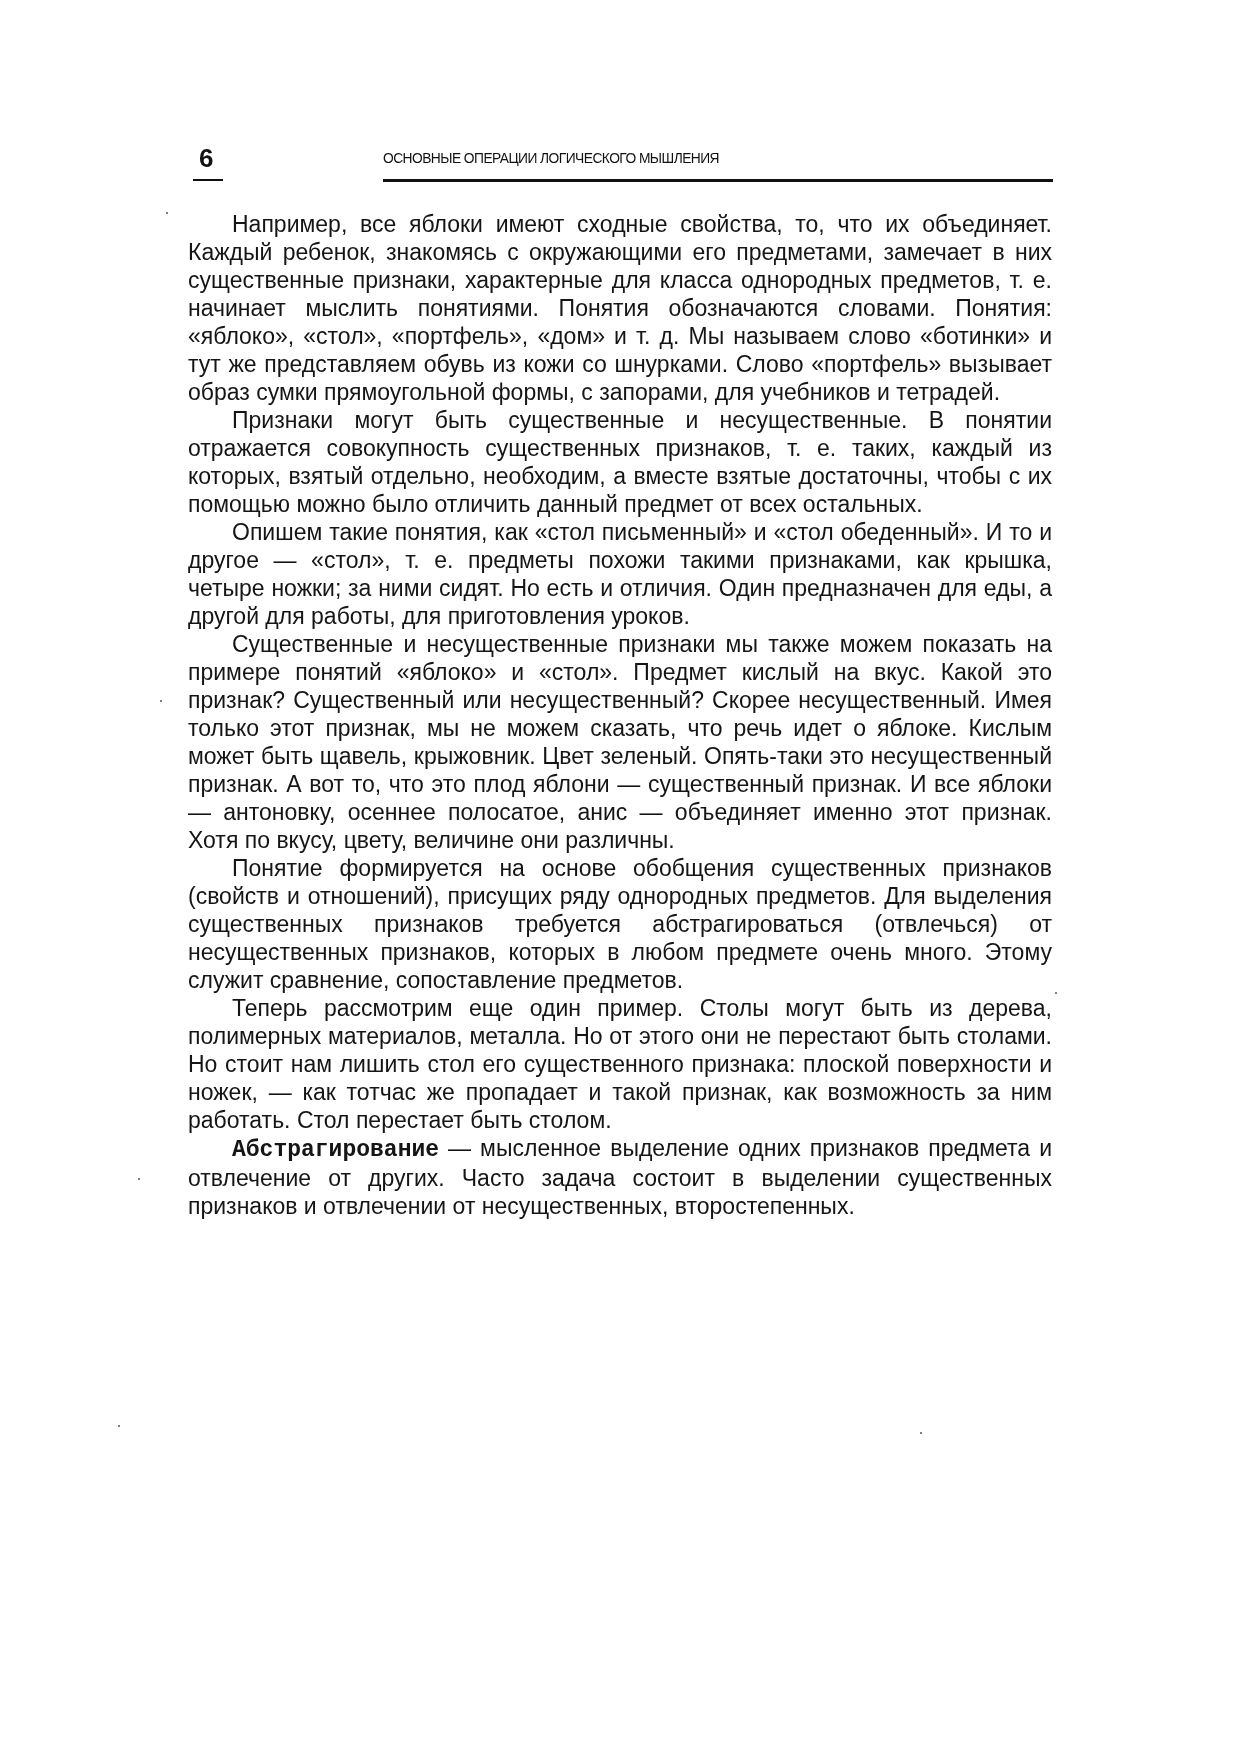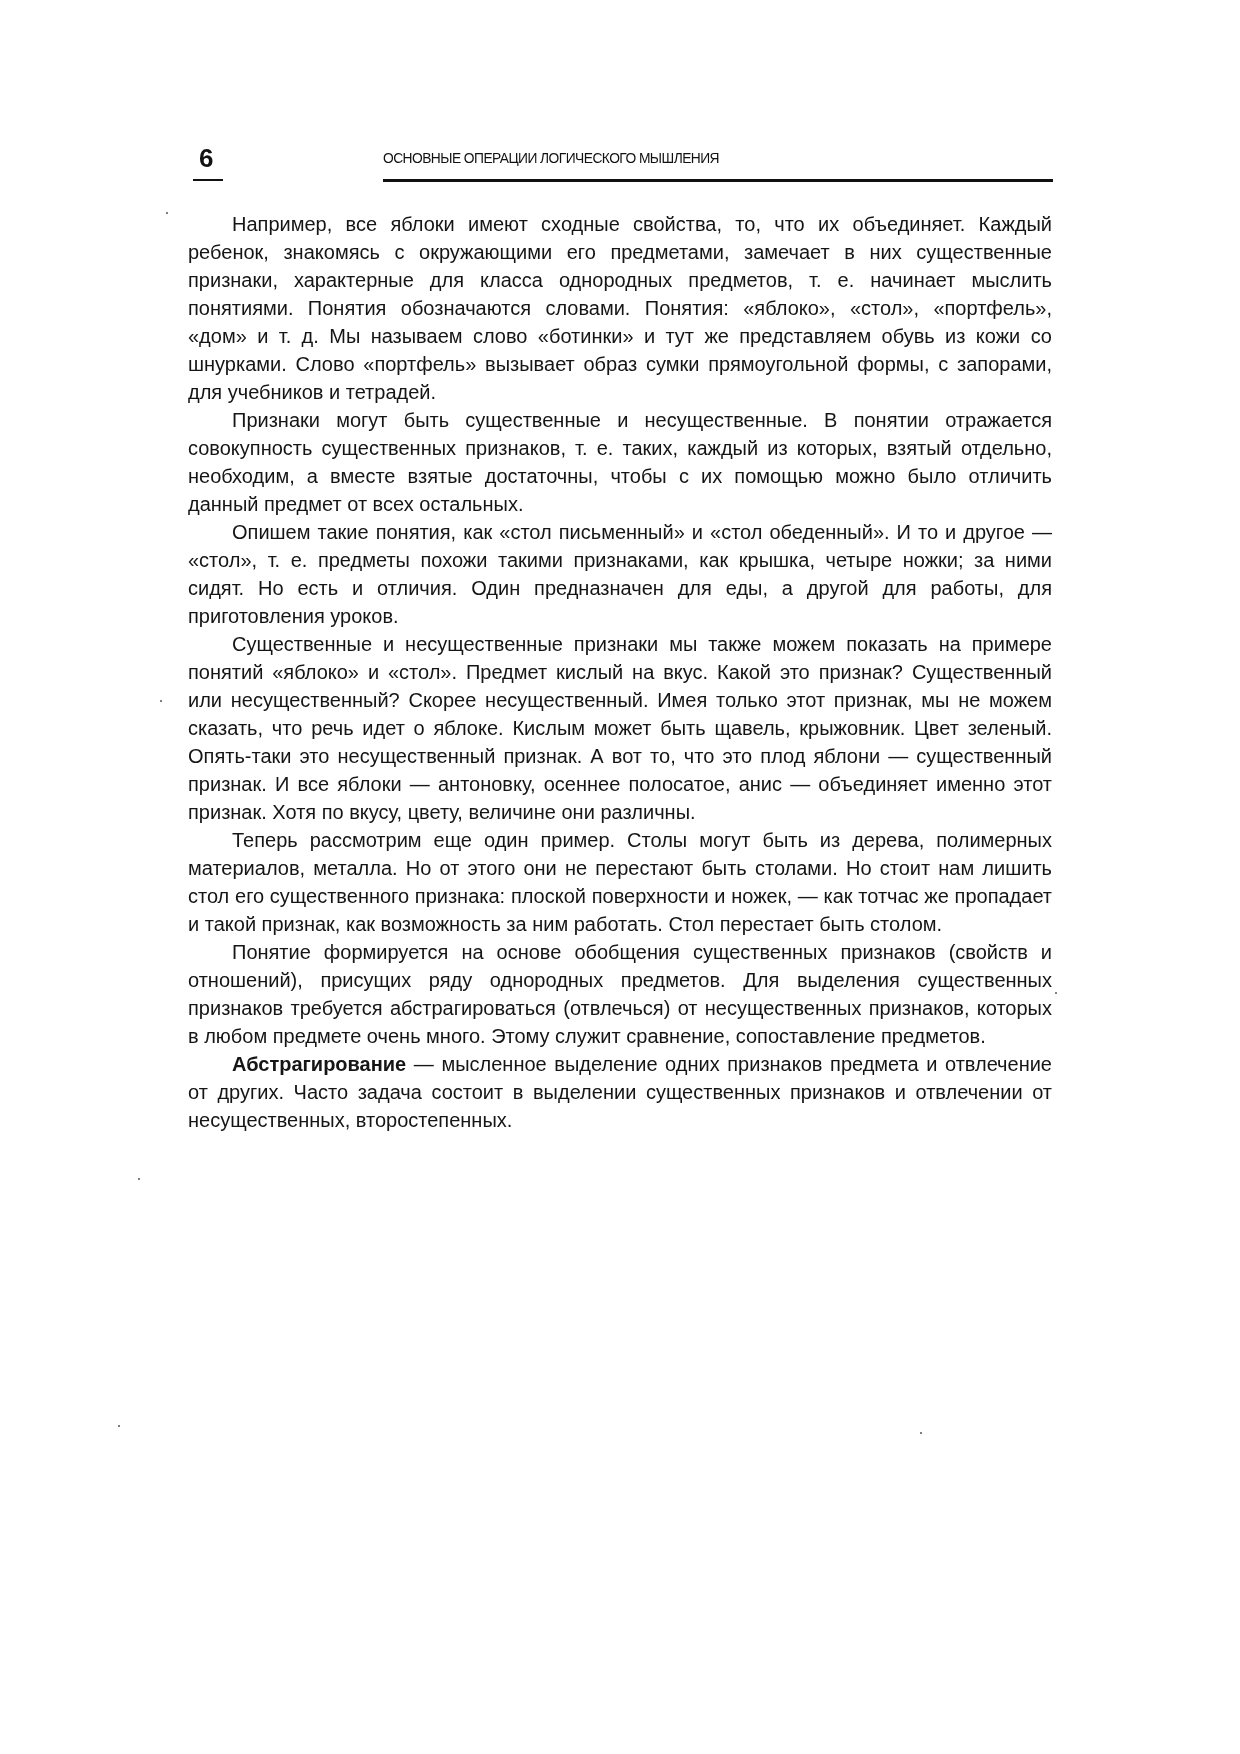--- a/index.html
+++ b/index.html
@@ -3,44 +3,44 @@
 <meta charset="utf-8">
 <style>
   html, body { margin: 0; padding: 0; background: #ffffff; }
   body { width: 1240px; height: 1754px; position: relative; overflow: hidden; }
   .page { position: absolute; left: 0; top: 0; width: 1240px; height: 1754px; background: #ffffff; }
   .header { position: absolute; left: 193px; top: 143px; width: 860px; height: 40px; }
   .page-number { position: absolute; left: 6px; top: 0; font-family: "Liberation Sans", sans-serif; font-weight: bold; font-size: 26px; color: #111; }
   .page-number-rule { position: absolute; left: 0; top: 36px; width: 30px; height: 2px; background: #111; }
   .running-head { position: absolute; left: 190px; top: 6px; font-family: "Liberation Sans", sans-serif; font-size: 15px; letter-spacing: -0.6px; color: #111; transform: scaleX(0.92); transform-origin: left; }
   .header-rule { position: absolute; left: 190px; top: 36px; width: 670px; height: 3px; background: #111; }
-  .body-text { position: absolute; left: 188px; top: 210px; width: 864px; font-family: "Liberation Sans", sans-serif; font-size: 20px; line-height: 28px; color: #151515; text-align: justify; hyphens: manual; }
+  .body-text { position: absolute; left: 188px; top: 210px; width: 864px; font-family: "Liberation Sans", sans-serif; font-size: 23px; line-height: 28px; color: #151515; text-align: justify; hyphens: manual; }
   .body-text p { margin: 0; text-indent: 44px; }
-  .term { font-weight: bold; }
+  .term { font-weight: bold; font-family: Liberation Mono, monospace; }
   .speck { position: absolute; width: 2px; height: 2px; background: #555; border-radius: 1px; }
 </style>
 </head>
 <body>
 
 <div class="page">
 
   <div class="header">
     <span class="page-number">6</span>
     <div class="page-number-rule"></div>
     <span class="running-head">ОСНОВНЫЕ ОПЕРАЦИИ ЛОГИЧЕСКОГО МЫШЛЕНИЯ</span>
     <div class="header-rule"></div>
   </div>
 
   <div class="body-text">
     <p>Например, все яблоки имеют сходные свойства, то, что их объединяет. Каждый ребенок, знакомясь с окружающими его предметами, замечает в них существенные признаки, характерные для класса однородных предметов, т. е. начинает мыслить понятиями. Понятия обозначаются словами. Понятия: «яблоко», «стол», «портфель», «дом» и т. д. Мы называем слово «ботинки» и тут же представляем обувь из кожи со шнурками. Слово «портфель» вызывает образ сумки прямоугольной формы, с запорами, для учебников и тетрадей.</p>
     <p>Признаки могут быть существенные и несущественные. В понятии отражается совокупность существенных признаков, т. е. таких, каждый из которых, взятый отдельно, необходим, а вместе взятые достаточны, чтобы с их помощью можно было отличить данный предмет от всех остальных.</p>
     <p>Опишем такие понятия, как «стол письменный» и «стол обеденный». И то и другое — «стол», т. е. предметы похожи такими признаками, как крышка, четыре ножки; за ними сидят. Но есть и отличия. Один предназначен для еды, а другой для работы, для приготовления уроков.</p>
     <p>Существенные и несущественные признаки мы также можем показать на примере понятий «яблоко» и «стол». Предмет кислый на вкус. Какой это признак? Существенный или несущественный? Скорее несущественный. Имея только этот признак, мы не можем сказать, что речь идет о яблоке. Кислым может быть щавель, крыжовник. Цвет зеленый. Опять-таки это несущественный признак. А вот то, что это плод яблони — существенный признак. И все яблоки — антоновку, осеннее полосатое, анис — объединяет именно этот признак. Хотя по вкусу, цвету, величине они различны.</p>
+    <p>Понятие формируется на основе обобщения существенных признаков (свойств и отношений), присущих ряду однородных предметов. Для выделения существенных признаков требуется абстрагироваться (отвлечься) от несущественных признаков, которых в любом предмете очень много. Этому служит сравнение, сопоставление предметов.</p>
     <p>Теперь рассмотрим еще один пример. Столы могут быть из дерева, полимерных материалов, металла. Но от этого они не перестают быть столами. Но стоит нам лишить стол его существенного признака: плоской поверхности и ножек, — как тотчас же пропадает и такой признак, как возможность за ним работать. Стол перестает быть столом.</p>
-    <p>Понятие формируется на основе обобщения существенных признаков (свойств и отношений), присущих ряду однородных предметов. Для выделения существенных признаков требуется абстрагироваться (отвлечься) от несущественных признаков, которых в любом предмете очень много. Этому служит сравнение, сопоставление предметов.</p>
     <p><span class="term">Абстрагирование</span><span> — мысленное выделение одних признаков предмета и отвлечение от других. Часто задача состоит в выделении существенных признаков и отвлечении от несущественных, второстепенных.</span></p>
   </div>
 
   <div class="speck" style="left:166px; top:212px;"></div>
   <div class="speck" style="left:160px; top:700px;"></div>
   <div class="speck" style="left:138px; top:1178px;"></div>
   <div class="speck" style="left:118px; top:1425px;"></div>
   <div class="speck" style="left:920px; top:1432px;"></div>
   <div class="speck" style="left:1055px; top:992px;"></div>
 

